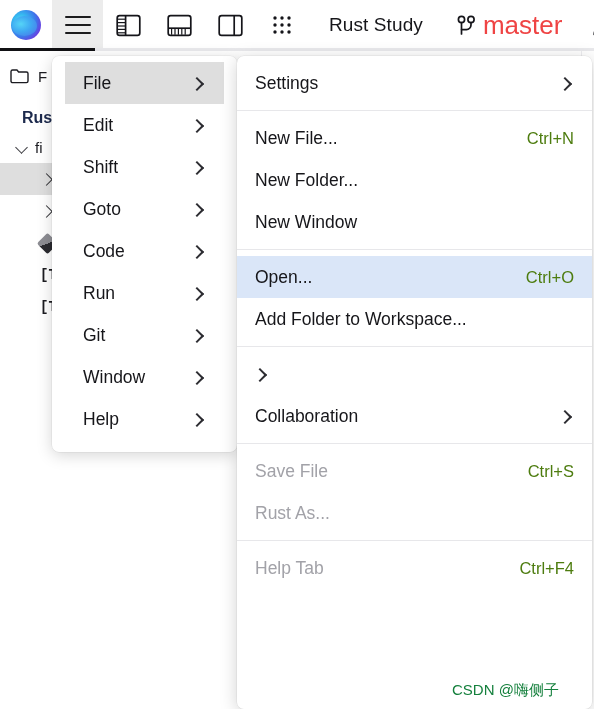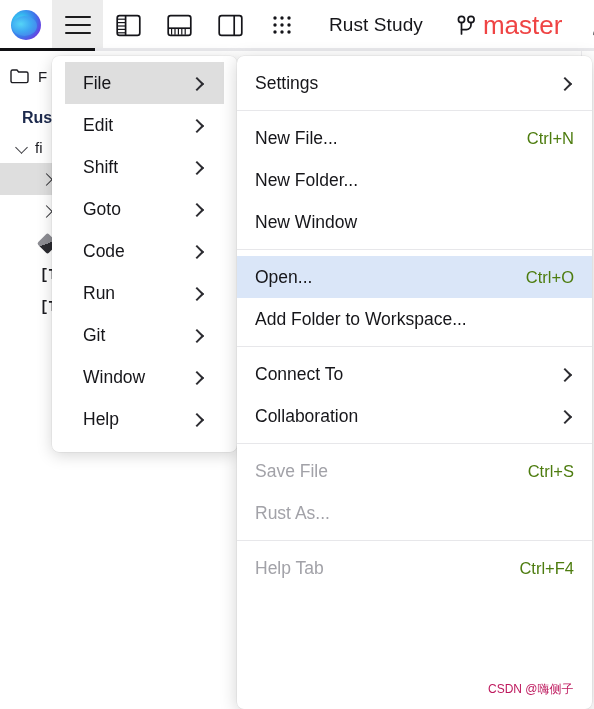--- a/index.html
+++ b/index.html
@@ -217,24 +217,23 @@
     content: ""; position: absolute; left: 0; top: 1px;
     width: 8px; height: 8px;
     border-right: 2px solid #2c2c31; border-top: 2px solid #2c2c31;
     transform: rotate(45deg);
   }
   .m2-item.dis .m2-arrow::after { border-color: #b6b6bb; }
 
   
   .watermark {
     position: absolute; left: 452px; top: 681px;
-    font-size: 12px; color: #be185d;
+    font-size: 15px; color: #15803d;
     z-index: 60; white-space: nowrap;
     pointer-events: none;
-    margin-left: 36px;
   }
 </style>
 </head>
 <body>
 
 <div id="app">
 
   <div class="editor-strip"></div>
   <div class="rail-line"></div>
   <div class="rail">
@@ -449,21 +448,20 @@
       <span class="m2-label">Open...</span>
       <span class="m2-shortcut">Ctrl+O</span>
     </div>
     <div class="m2-item">
       <span class="m2-label">Add Folder to Workspace...</span>
       <span class="m2-shortcut"></span>
     </div>
     <div class="m2-sep"></div>
 
     <div class="m2-item">
-      <span class="m2-label">Connect To</span>
       <span class="m2-arrow"></span>
     </div>
     <div class="m2-item">
       <span class="m2-label">Collaboration</span>
       <span class="m2-arrow"></span>
     </div>
     <div class="m2-sep"></div>
 
     <div class="m2-item dis">
       <span class="m2-label">Save File</span>

